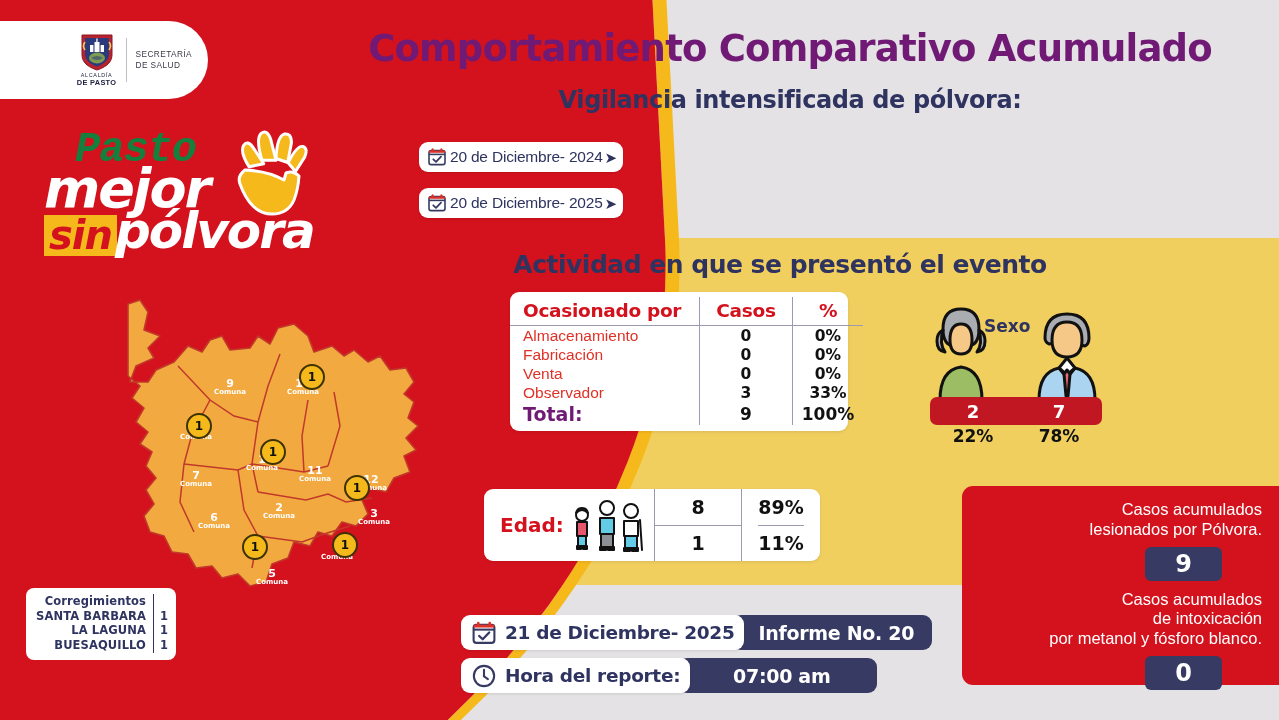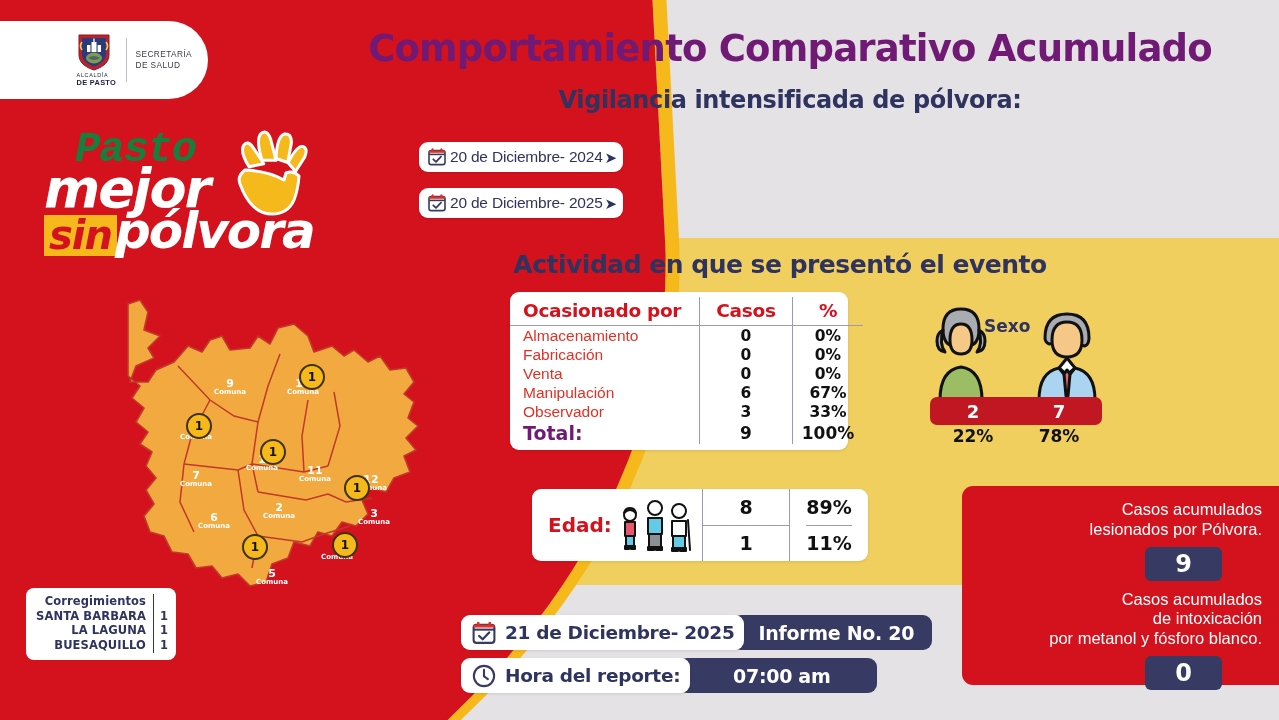--- a/index.html
+++ b/index.html
@@ -33,21 +33,21 @@
   
   .blobwrap{position:absolute;left:0;top:0;width:1279px;height:720px;overflow:hidden;z-index:2;}
 
   
   .logo-pill{
     position:absolute;left:-30px;top:21px;width:222px;height:78px;
     background:#ffffff;border-radius:0 40px 40px 0;z-index:8;
     display:flex;align-items:center;justify-content:flex-end;padding-right:16px;
   }
   .logo-inner{display:flex;align-items:center;gap:9px;}
-  .crest{width:40px;display:flex;flex-direction:column;align-items:flex-start;}
+  .crest{width:40px;display:flex;flex-direction:column;align-items:center;}
   .crest svg{display:block;}
   .crest .c1{font-size:5.4px;letter-spacing:.7px;color:#20223f;margin-top:1px;}
   .crest .c2{font-size:7.4px;letter-spacing:.3px;font-weight:bold;color:#20223f;}
   .logo-div{width:1px;height:44px;background:#bdbdc6;}
   .logo-txt{font-size:8.3px;line-height:1.35;color:#3a3a46;letter-spacing:.4px;}
 
   
   .lockup{position:absolute;left:44px;top:132px;z-index:9;width:300px;height:150px;}
   .lk-pasto{
     font-size:42px;font-weight:bold;font-style:italic;color:#15803d;
@@ -134,21 +134,21 @@
     background:#c01722;border-radius:7px;z-index:2;display:flex;
   }
   .sexo-bar div{flex:1;display:flex;align-items:center;justify-content:center;
     color:#fff;font-size:18px;font-weight:bold;font-family:"DejaVu Sans", sans-serif;}
   .sexo-pcts{position:absolute;left:18px;top:126px;width:172px;display:flex;}
   .sexo-pcts div{flex:1;text-align:center;font-size:17px;font-weight:bold;color:#111;
     font-family:"DejaVu Sans", sans-serif;}
 
   
   .edad-card{
-    position:absolute;left:532px;top:489px;width:336px;height:72px;
+    position:absolute;left:484px;top:489px;width:336px;height:72px;
     background:#fff;border-radius:9px;z-index:6;display:flex;align-items:center;
     box-shadow:0 1px 3px rgba(0,0,0,.10);
   }
   .edad-lbl{font-size:20px;font-weight:bold;color:#d4121d;
     font-family:"DejaVu Sans", sans-serif;padding-left:16px;}
   .edad-icons{margin-left:7px;}
   .edad-grid{margin-left:auto;display:flex;height:100%;}
   .edad-col{display:flex;flex-direction:column;border-left:1.3px solid #9a9ab0;}
   .edad-col.w1{width:86px;} .edad-col.w2{width:78px;align-items:center;}
   .edad-cell{flex:1;display:flex;align-items:center;justify-content:center;
@@ -329,25 +329,20 @@
           <td class="c0">Fabricación</td>
           <td class="c1">0</td>
           <td class="c2">0%</td>
         </tr>
         <tr>
           <td class="c0">Venta</td>
           <td class="c1">0</td>
           <td class="c2">0%</td>
         </tr>
         <tr>
-          <td class="c0">Manipulación</td>
-          <td class="c1">6</td>
-          <td class="c2">67%</td>
-        </tr>
-        <tr>
           <td class="c0">Observador</td>
           <td class="c1">3</td>
           <td class="c2">33%</td>
         </tr>
         <tr class="total">
           <td class="c0">Total:</td>
           <td class="c1">9</td>
           <td class="c2">100%</td>
         </tr>
       </tbody>

